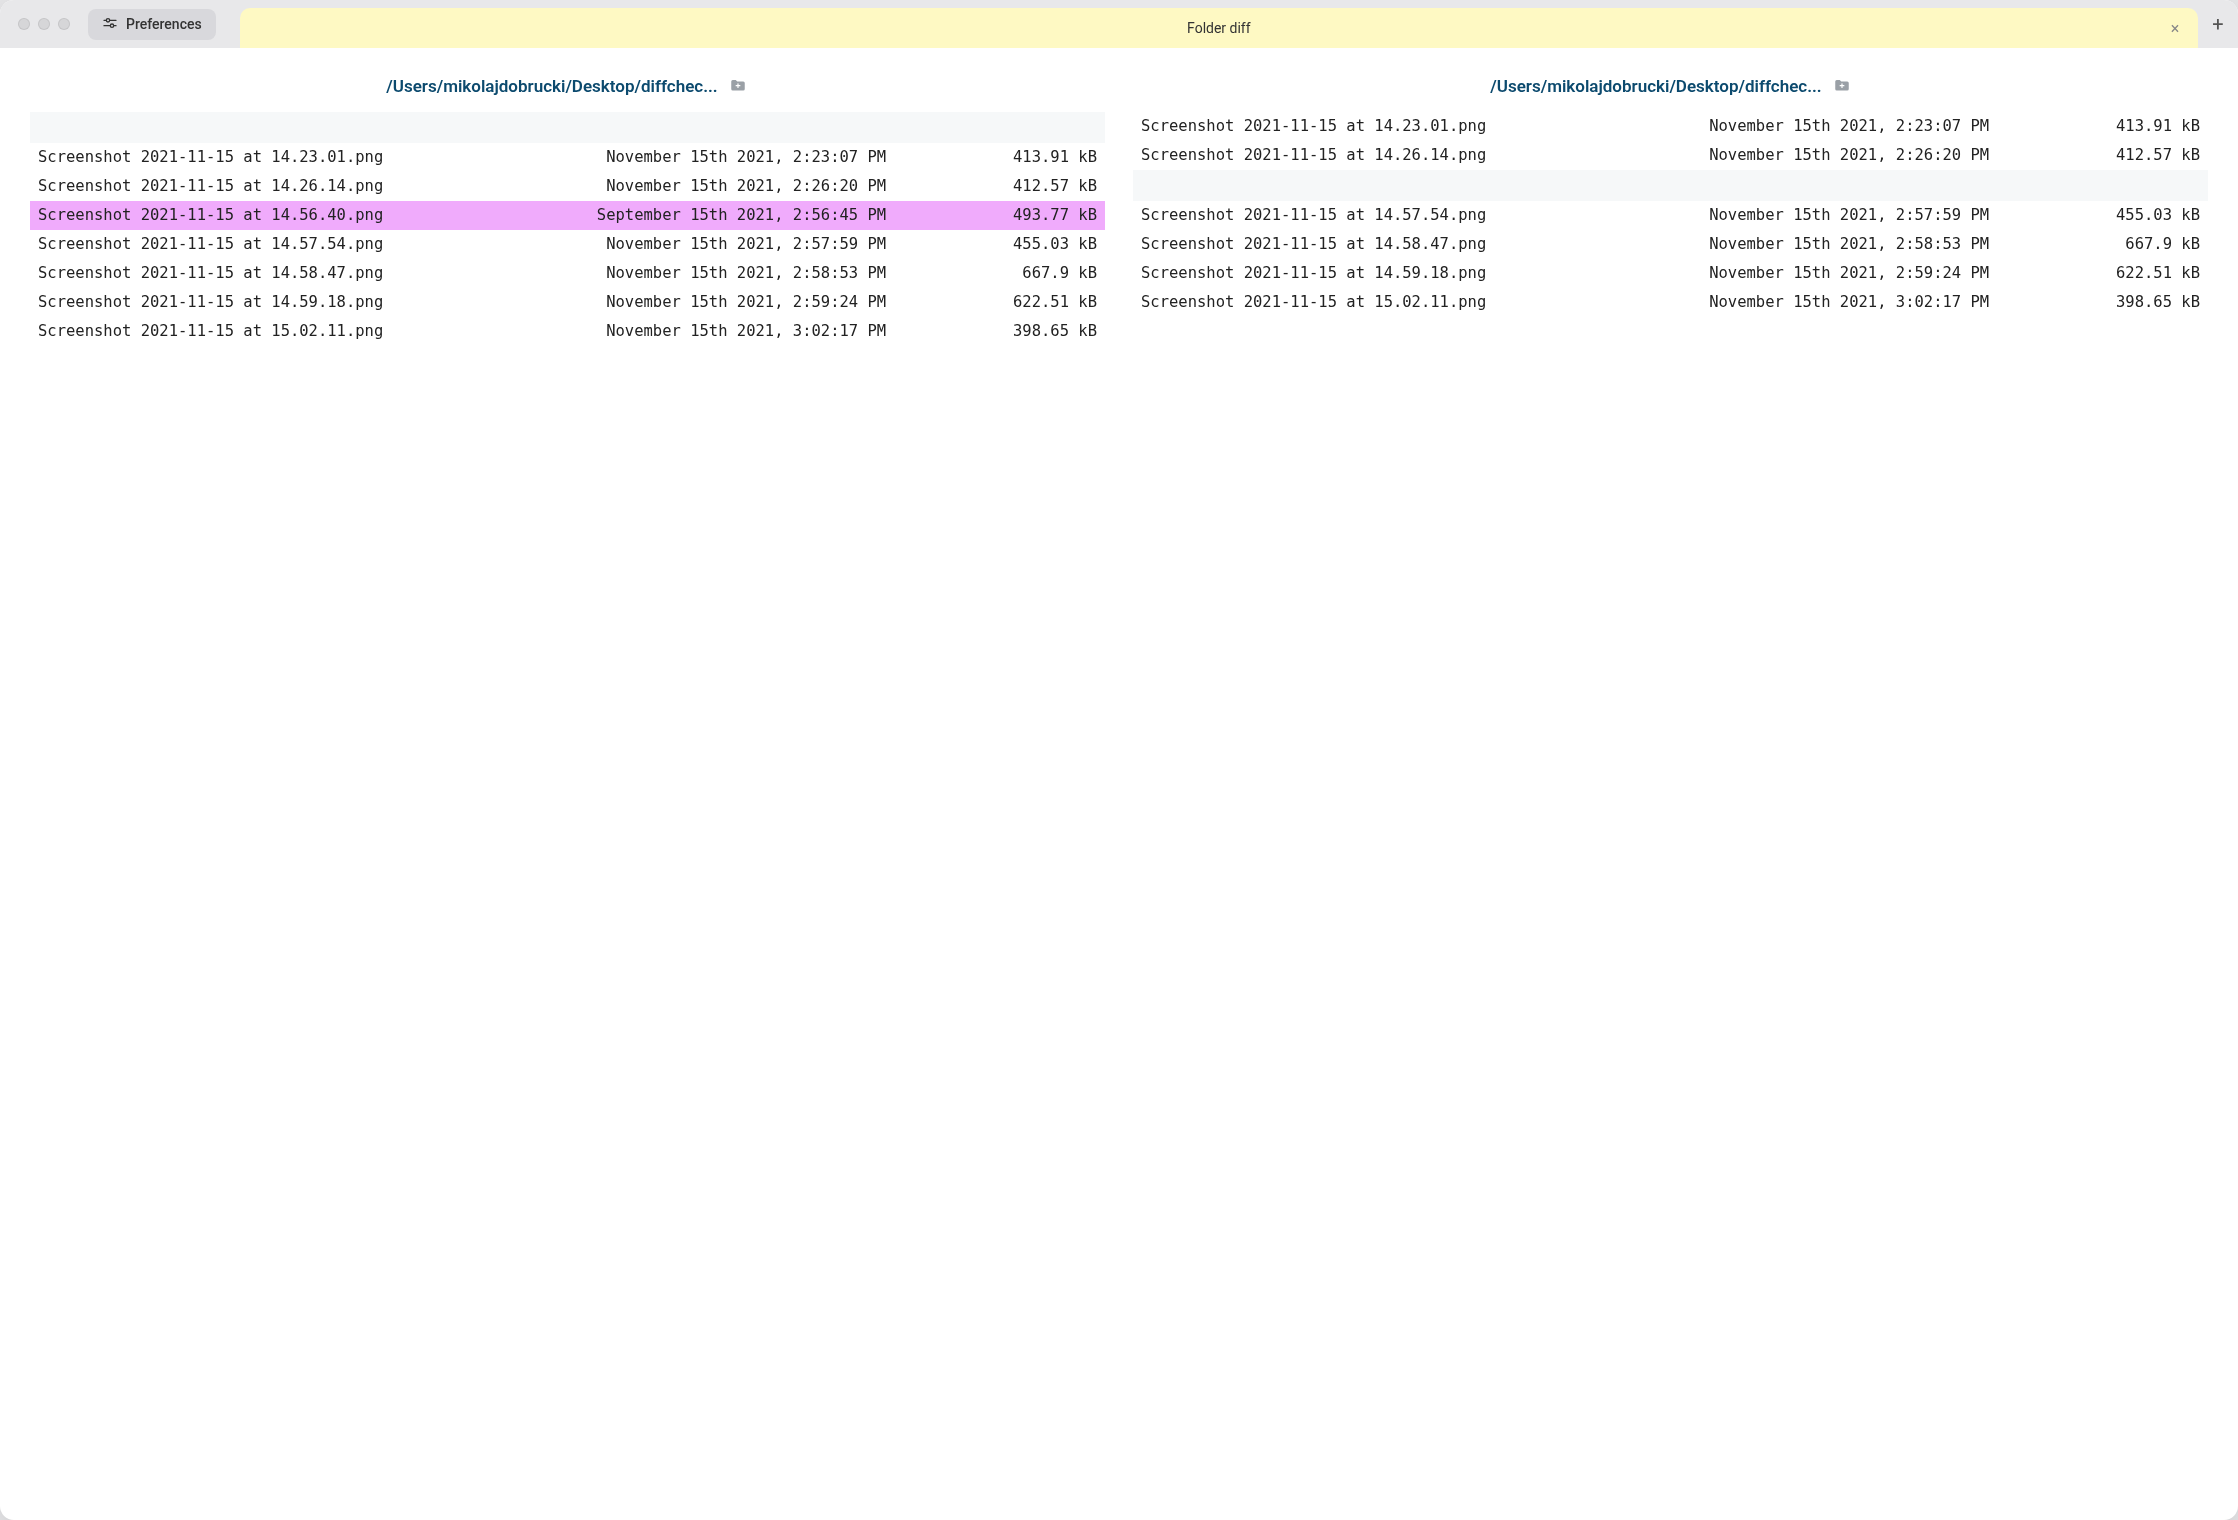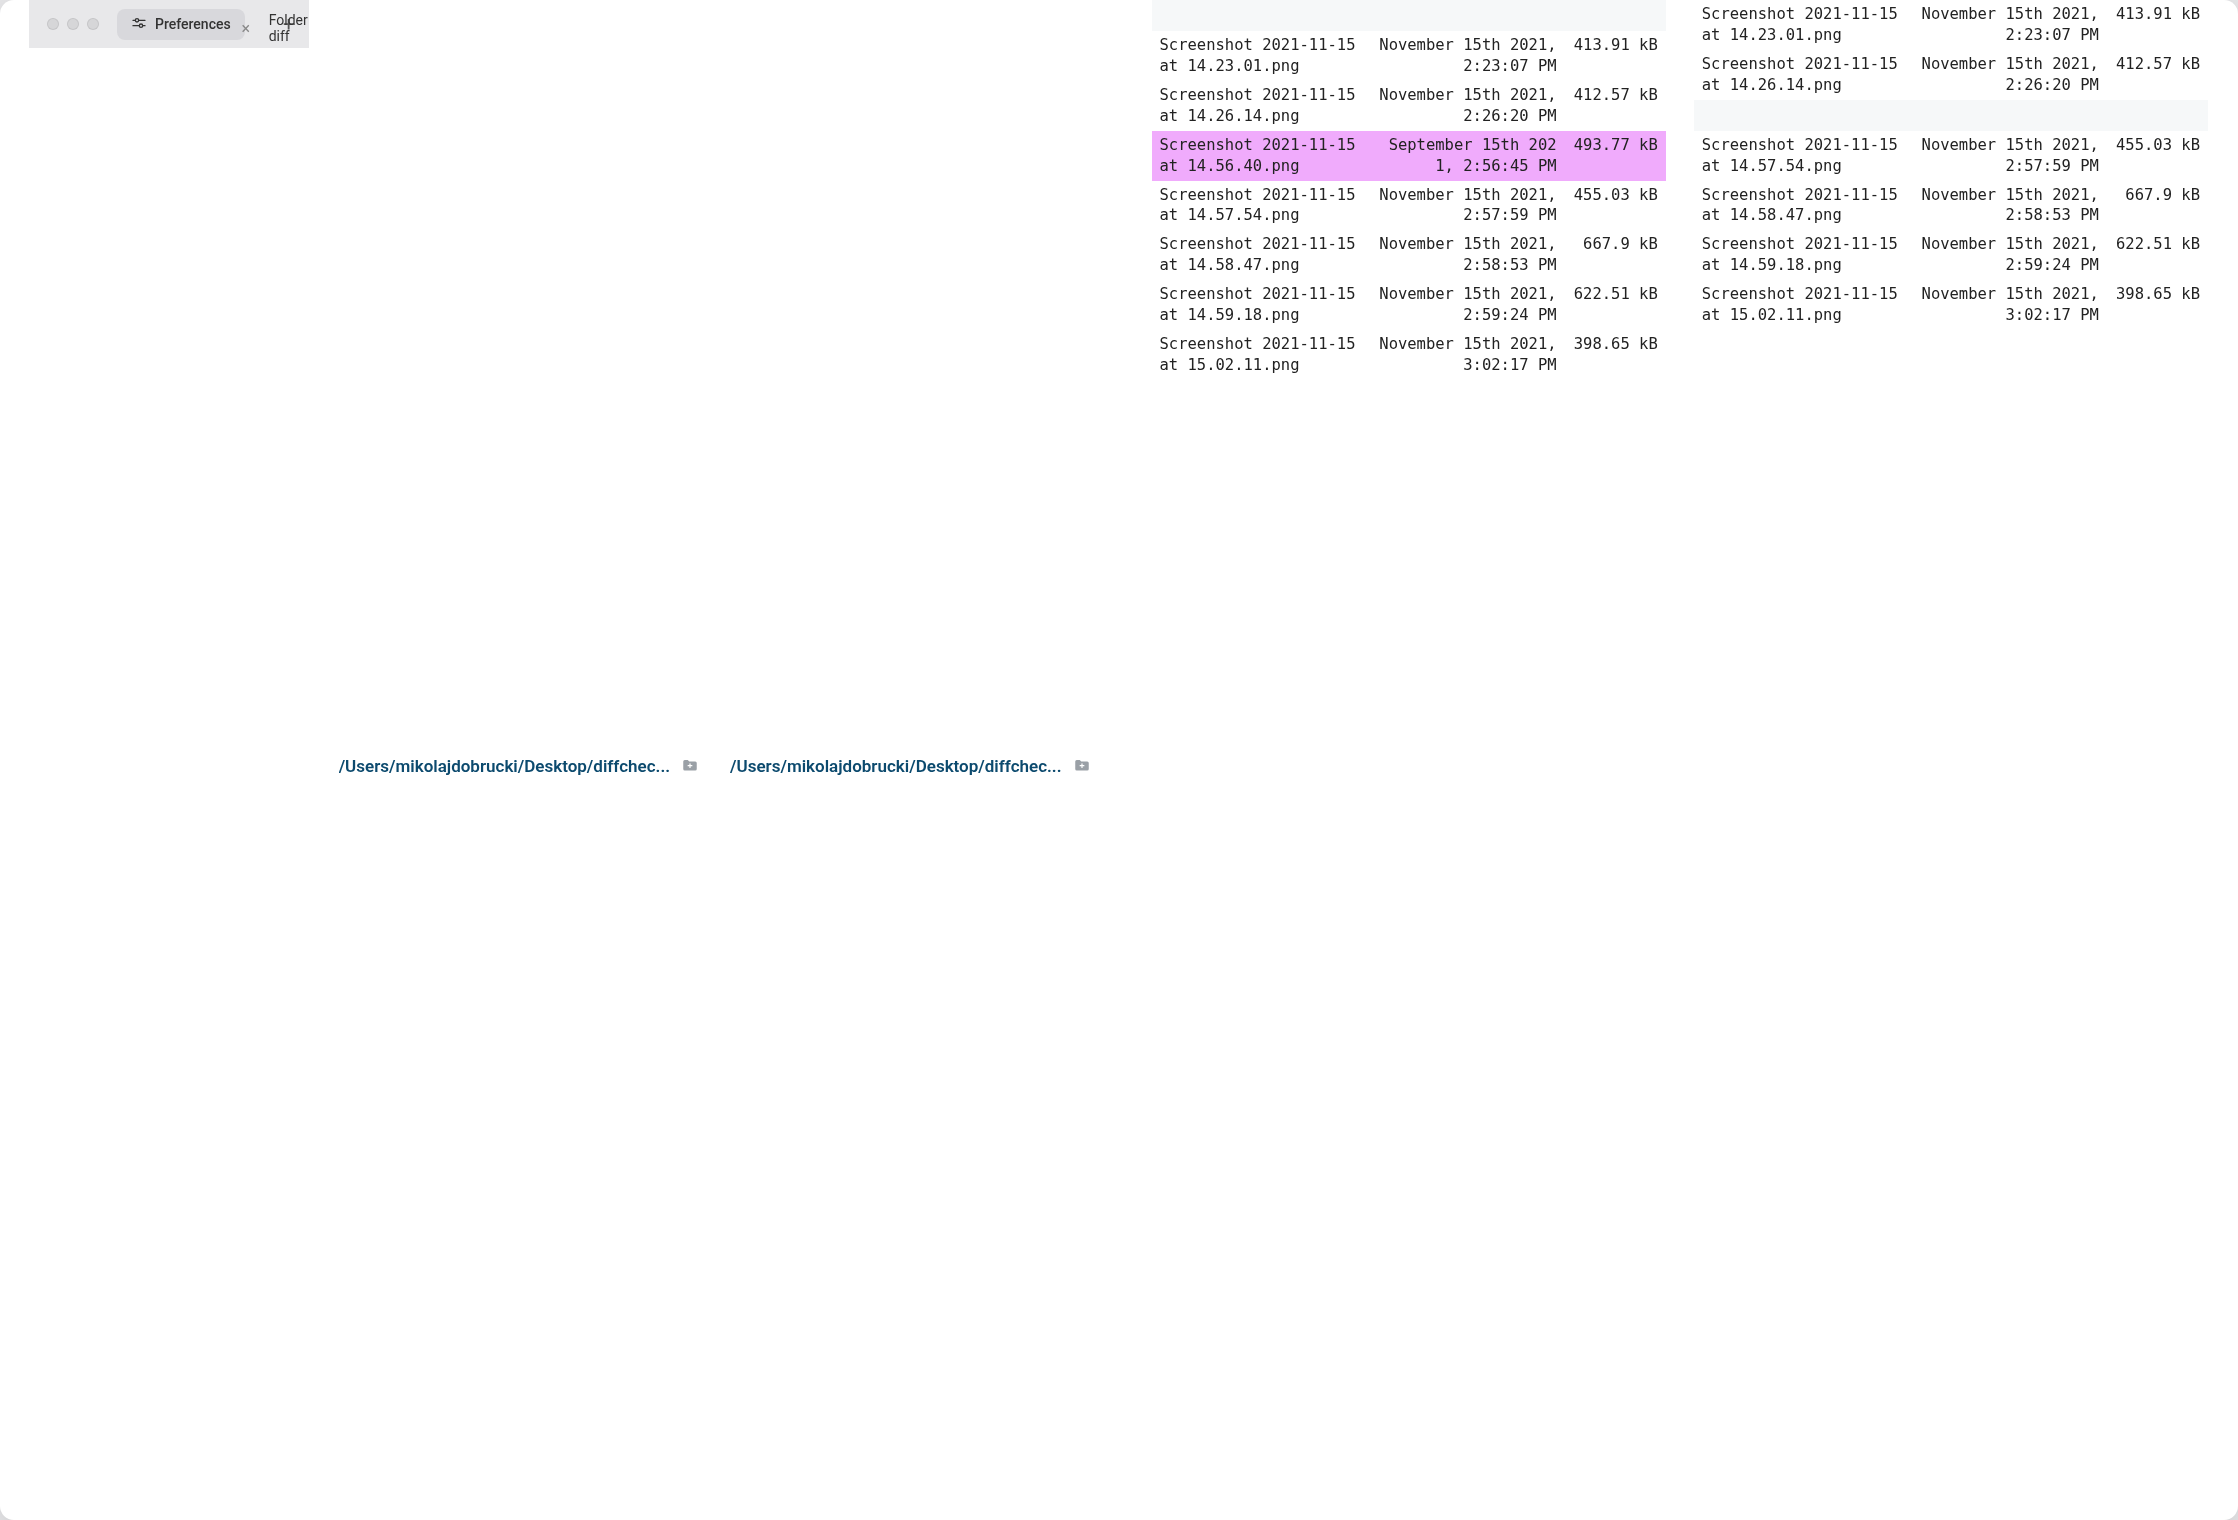--- a/index.html
+++ b/index.html
@@ -9,23 +9,22 @@
     background: #e8e8ea;
     overflow: hidden;
   }
   .window {
     width: 100%;
     height: 100%;
     background: #ffffff;
     border-radius: 14px;
     overflow: hidden;
     display: flex;
-    flex-direction: row;
+    flex-direction: column;
     box-shadow: 0 10px 40px rgba(0,0,0,0.15);
-    padding-left: 29px;
   }
   .titlebar {
     height: 48px;
     background: #e8e8ea;
     display: flex;
     align-items: stretch;
     position: relative;
     flex-shrink: 0;
   }
   .traffic-lights {
@@ -60,21 +59,21 @@
   .prefs-btn svg { width: 16px; height: 16px; }
   .tab-area {
     flex: 1;
     display: flex;
     align-items: flex-end;
     padding-left: 14px;
   }
   .tab {
     flex: 1;
     height: 40px;
-    background: #ffffff;
+    background: #fef9c3;
     border-top-left-radius: 10px;
     border-top-right-radius: 10px;
     display: flex;
     align-items: center;
     justify-content: center;
     position: relative;
     font-size: 14px;
     color: #333;
   }
   .tab .tab-label { position: absolute; left: 0; right: 0; text-align: center; }

